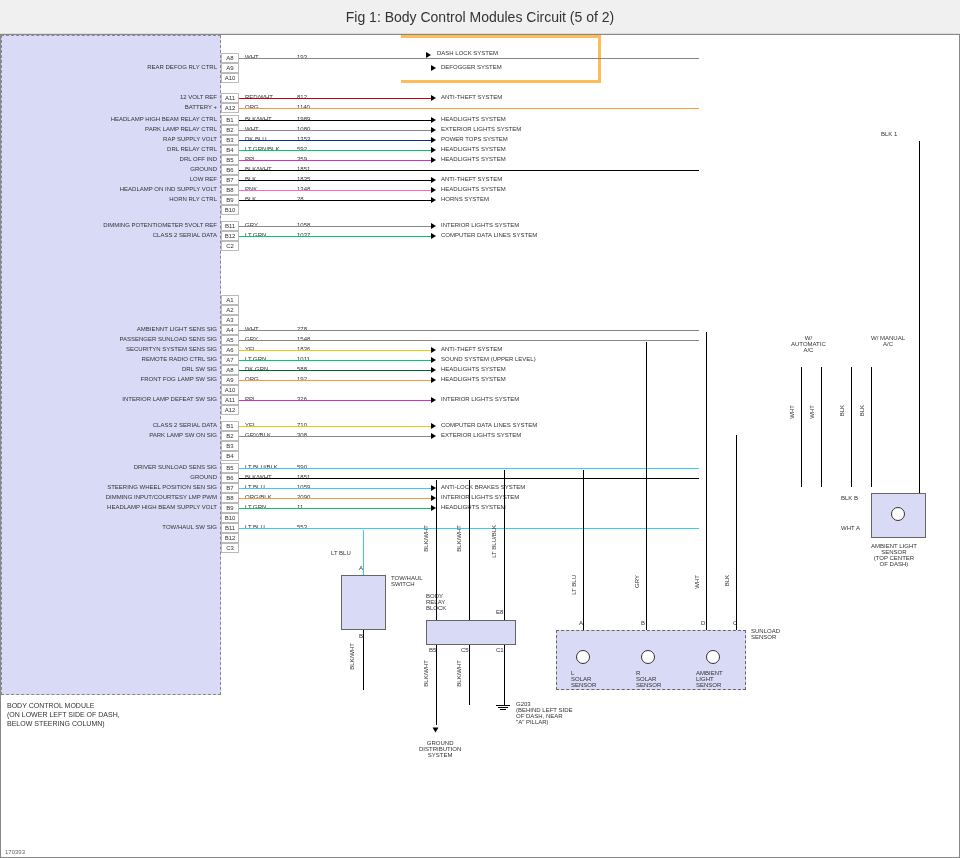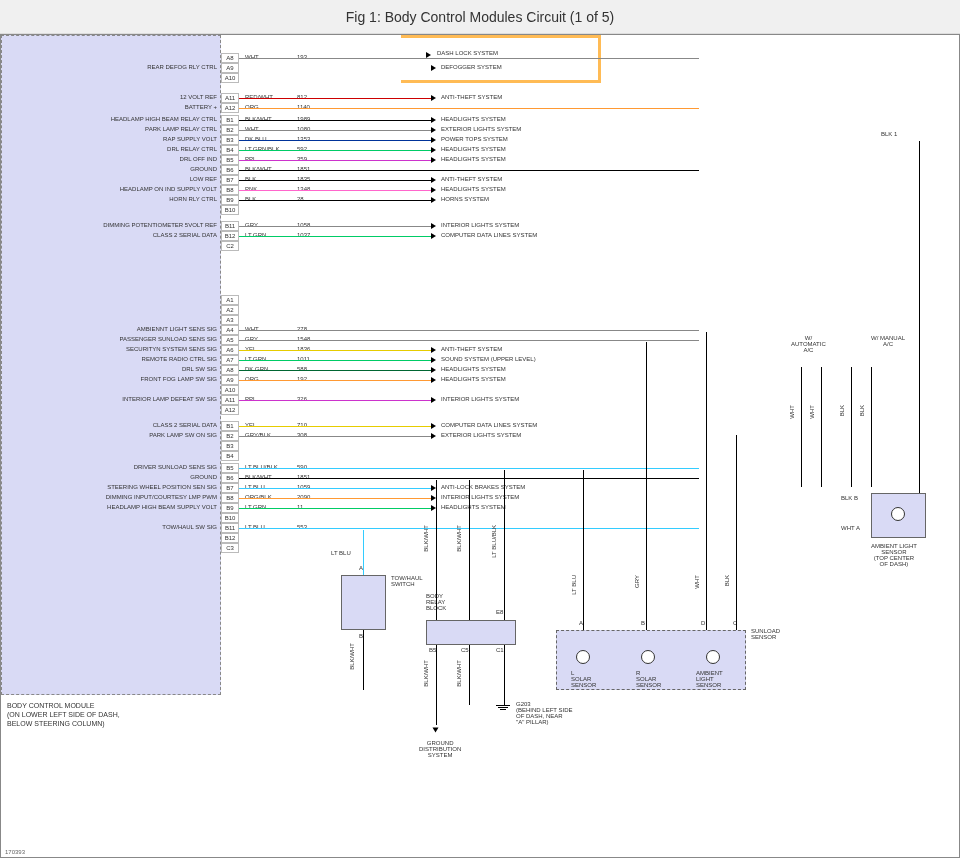--- a/index.html
+++ b/index.html
@@ -22,21 +22,21 @@
   .vtext { position: absolute; font-size: 6px; color: #333; writing-mode: vertical-rl; transform: rotate(180deg); }
   .gnd { position: absolute; }
   .gnd div { border-top: 1px solid #000; margin-bottom: 1px; }
   .rev { position:absolute; left:4px; bottom:2px; font-size:6px; color:#666;}
   .diode-circ { position:absolute; width:14px; height:14px; border:1px solid #333; border-radius:50%; background:#fff;}
 </style>
 </head>
 <body>
 
 <div class="title-bar">
-  <span>Fig 1: Body Control Modules Circuit (1 of 5)</span>
+  <span>Fig 1: Body Control Modules Circuit (5 of 2)</span>
 </div>
 
 <div class="diagram">
   <div class="bcm-box"></div>
   <div class="highlight"></div>
 
   <div id="rows">
       <div class="pin-lbl" style="top: 18px;">A8</div>
       <div class="color-lbl" style="top: 19px;">WHT</div>
       <div class="num-lbl" style="top: 19px;">193</div>

